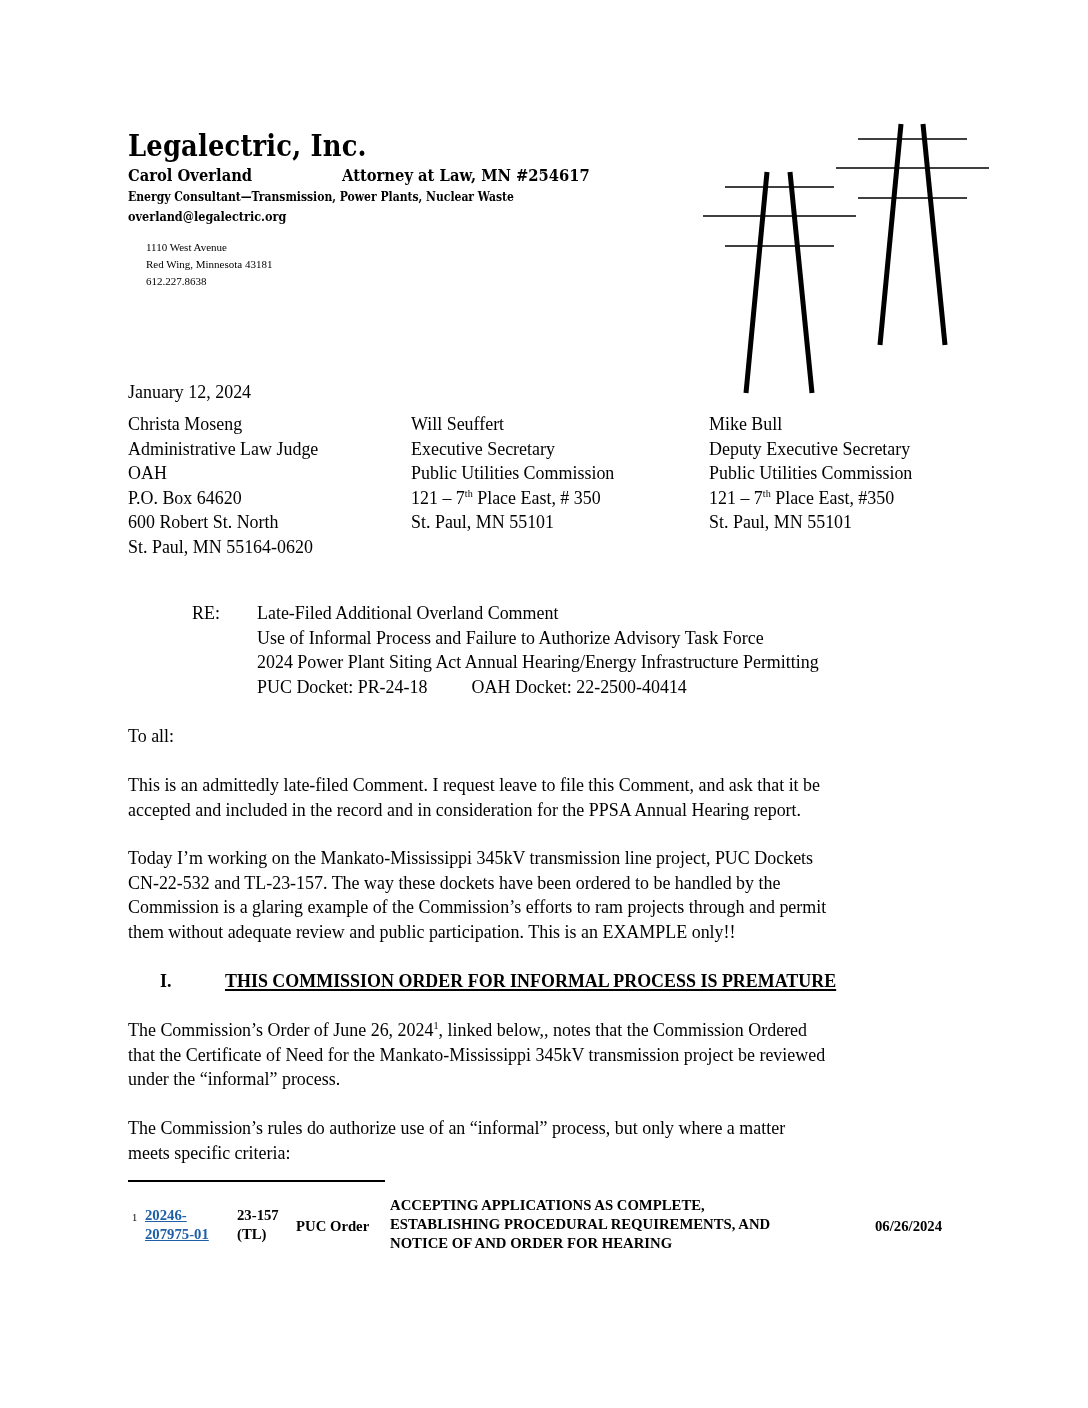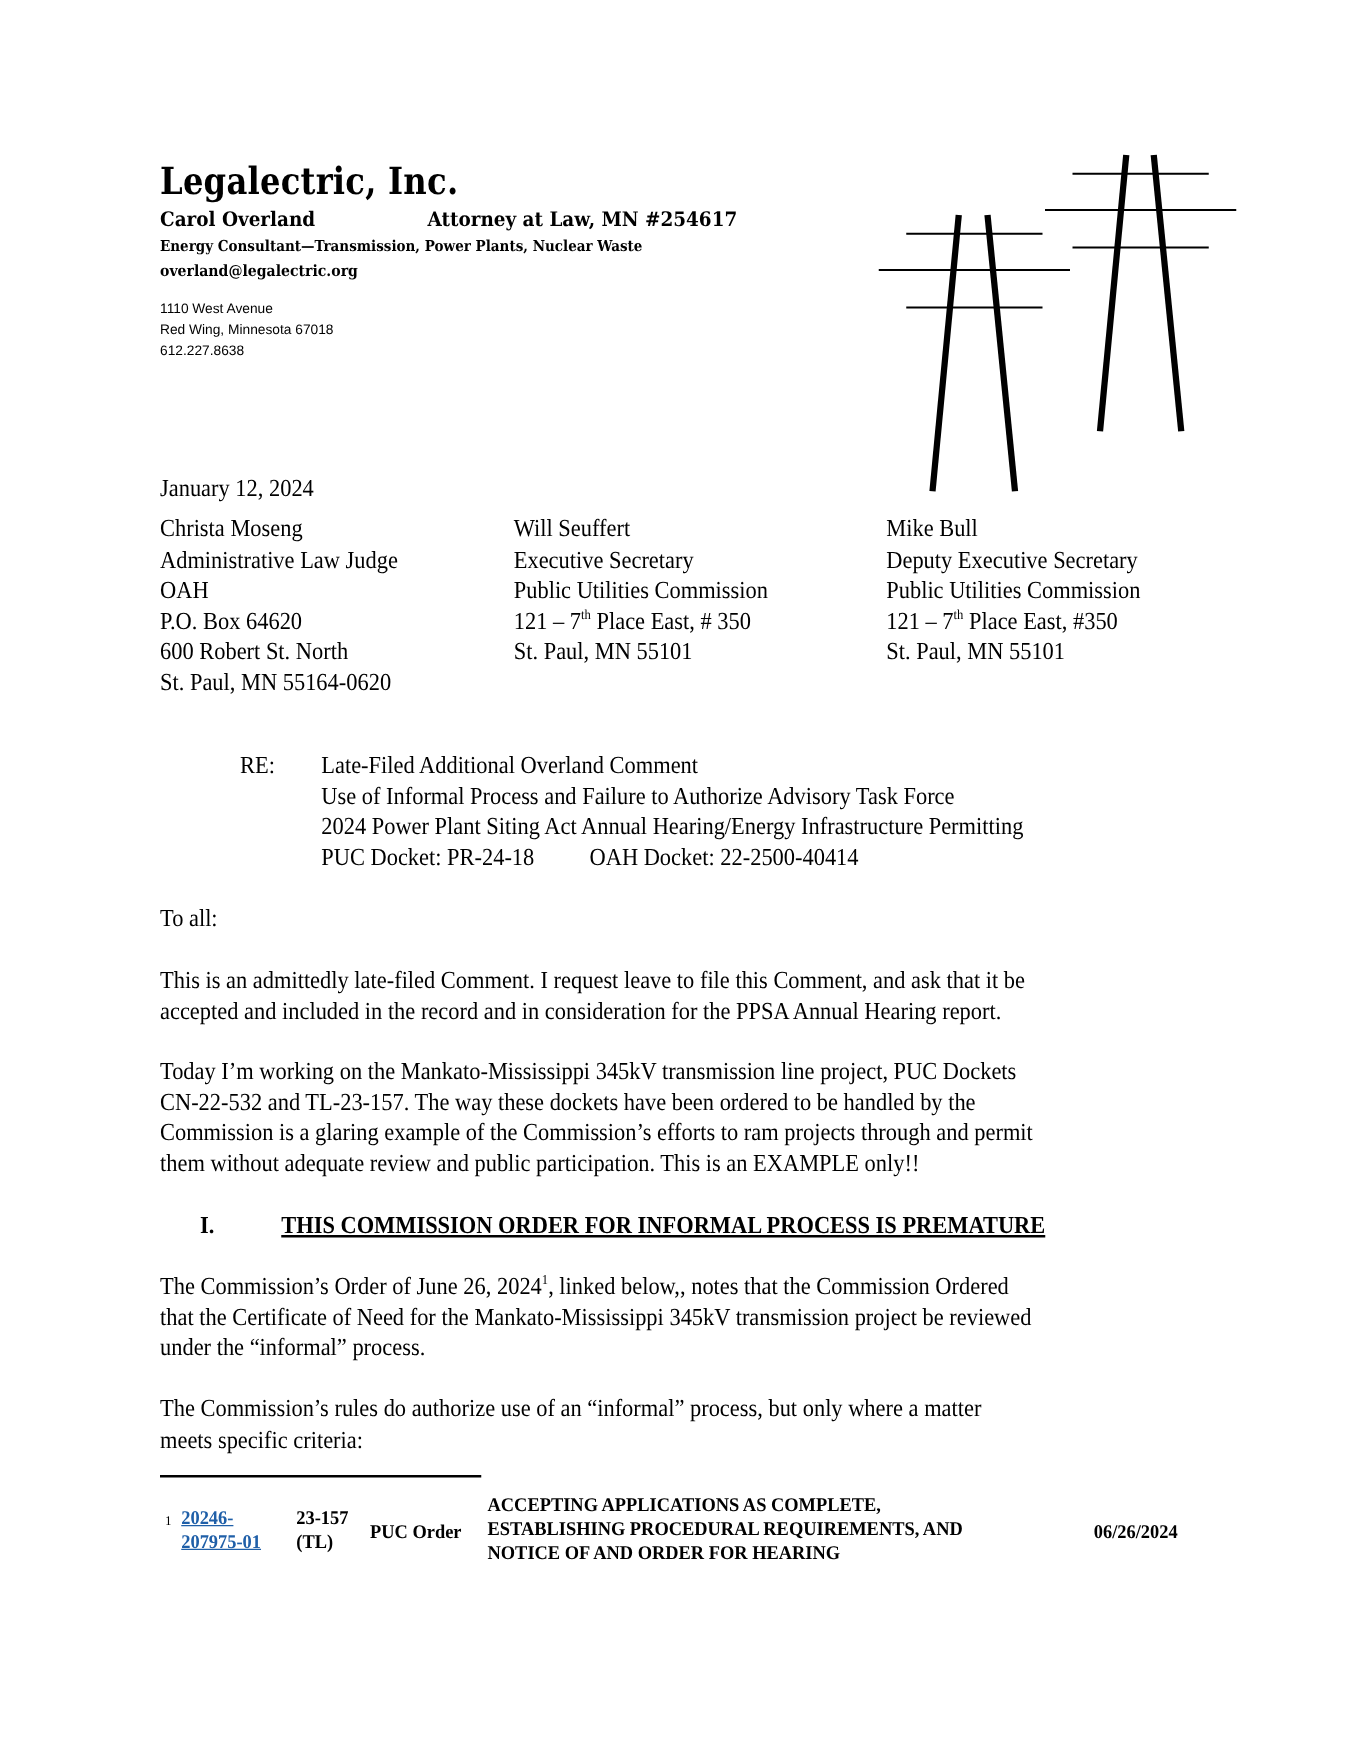--- a/index.html
+++ b/index.html
@@ -5,21 +5,21 @@
   html, body { margin: 0; padding: 0; background: #ffffff; }
   body { width: 1088px; height: 1408px; position: relative; overflow: hidden; color: #000; }
   .abs { position: absolute; white-space: nowrap; }
 
   
   .lh-title { left: 128px; top: 128px; font-size: 30px; font-weight: bold; letter-spacing: 0.2px; font-family: "DejaVu Serif", serif; transform: scaleX(0.86); transform-origin: left top; }
   .lh-name { left: 128px; top: 166px; font-size: 16px; font-weight: bold; font-family: "DejaVu Serif", serif; transform: scaleX(0.92); transform-origin: left top; }
   .lh-attorney { left: 342px; top: 166px; font-size: 16px; font-weight: bold; font-family: "DejaVu Serif", serif; transform: scaleX(0.92); transform-origin: left top; }
   .lh-consult { left: 128px; top: 190px; font-size: 12px; font-weight: bold; font-family: "DejaVu Serif", serif; transform: scaleX(0.9); transform-origin: left top; }
   .lh-email { left: 128px; top: 209px; font-size: 12.5px; font-weight: bold; font-family: "DejaVu Serif", serif; transform: scaleX(0.9); transform-origin: left top; }
-  .lh-addr { left: 128px; font-size: 11px; font-family: Liberation Sans, sans-serif; }
+  .lh-addr { left: 146px; font-size: 11px; font-family: Liberation Serif, serif; }
 
   .towers { position: absolute; left: 690px; top: 115px; width: 310px; height: 290px; }
 
   
   .txt { font-family: "Liberation Serif", serif; font-size: 19.5px; line-height: 24.5px; transform: scaleX(0.92); transform-origin: left top; }
   sup { font-size: 11px; line-height: 0; vertical-align: super; }
 
   .recip-col { position: absolute; top: 412px; }
   .recip-col div { font-family: "Liberation Serif", serif; font-size: 19.5px; line-height: 24.5px; white-space: nowrap; transform: scaleX(0.92); transform-origin: left top; }
 
@@ -41,21 +41,21 @@
 </style>
 </head>
 <body>
 
 <div class="abs lh-title">Legalectric, Inc.</div>
 <div class="abs lh-name">Carol Overland</div>
 <div class="abs lh-attorney">Attorney at Law, MN #254617</div>
 <div class="abs lh-consult">Energy Consultant—Transmission, Power Plants, Nuclear Waste</div>
 <div class="abs lh-email">overland@legalectric.org</div>
 <div class="abs lh-addr" style="top:241px">1110 West Avenue</div>
-<div class="abs lh-addr" style="top:258px">Red Wing, Minnesota  67018</div>
+<div class="abs lh-addr" style="top:258px">Red Wing, Minnesota  43181</div>
 <div class="abs lh-addr" style="top:275px">612.227.8638</div>
 
 <svg class="towers" viewBox="0 0 310 290">
   <g stroke="#000" stroke-linecap="butt">
 
     <line x1="77" y1="57" x2="56" y2="278" stroke-width="5"></line>
     <line x1="100" y1="57" x2="122" y2="278" stroke-width="5"></line>
 
     <line x1="35" y1="72" x2="144" y2="72" stroke-width="1.6"></line>
     <line x1="13" y1="101" x2="166" y2="101" stroke-width="1.6"></line>

